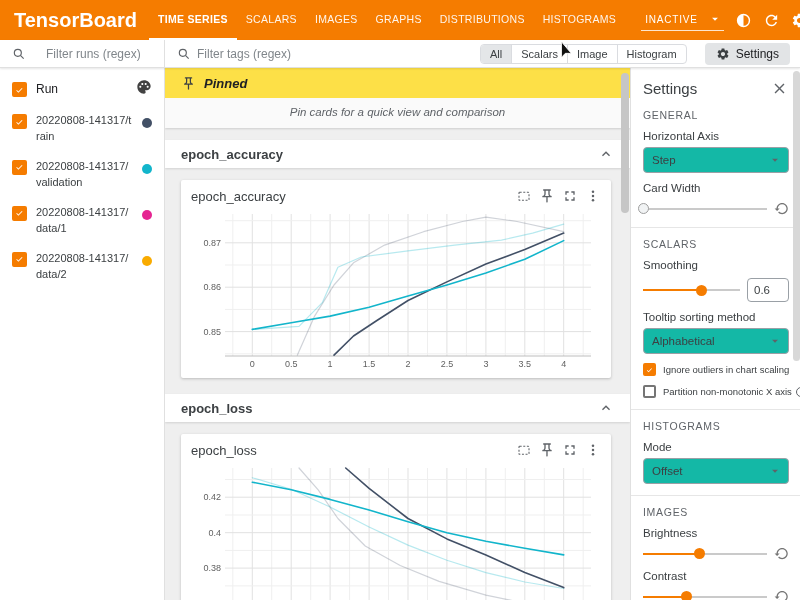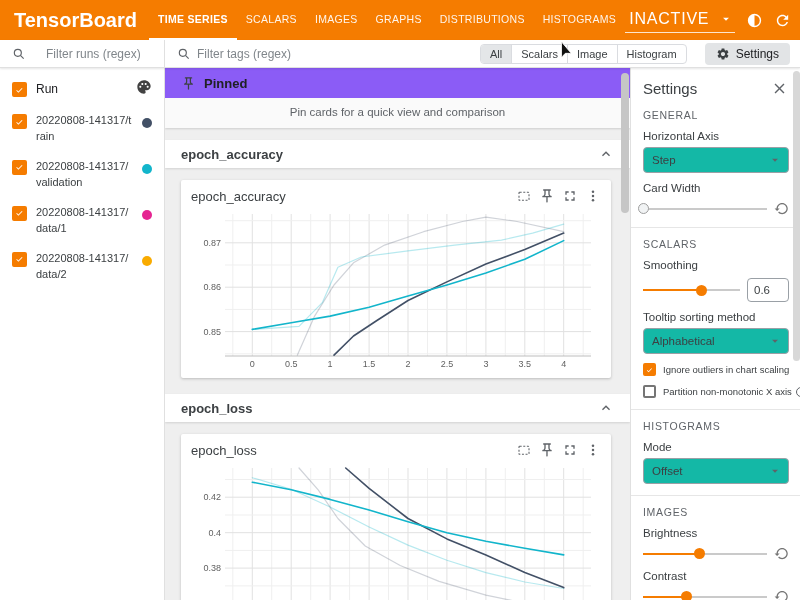--- a/index.html
+++ b/index.html
@@ -8,22 +8,22 @@
   .app { width:800px; height:600px; display:flex; flex-direction:column; position:relative; overflow:hidden; }
 
   
   .topbar { height:40px; flex:0 0 40px; background:#f57c00; display:flex; align-items:center; color:#fff; }
   .app-title { font-size:20px; font-weight:bold; padding:0 12px 0 14px; white-space:nowrap; }
   .tabs { display:flex; height:100%; }
   .tab { display:flex; align-items:center; padding:16px 9px; font-size:10.5px; letter-spacing:.3px;
          color:rgba(255,255,255,.92); border-bottom:2px solid transparent; cursor:pointer; white-space:nowrap; }
   .tab.active { border-bottom-color:#fff; color:#fff; font-weight:bold; }
   .topbar-right { margin-left:auto; display:flex; align-items:center; gap:11px; padding-right:12px; }
-  .reload-select { display:flex; align-items:center; gap:10px; font-size:16px; letter-spacing:.8px;
-                   border-bottom:1px solid rgba(255,255,255,.8); padding:3px 2px 4px 4px; cursor:pointer; }
+  .reload-select { display:flex; align-items:center; gap:10px; font-size:10px; letter-spacing:.8px;
+                   border-bottom:1px solid rgba(255,255,255,.8); padding:3px 2px 4px 4px; cursor:pointer;margin-left:16px; }
   .hicon { width:17px; height:17px; display:block; cursor:pointer; }
 
   
   .filterbar { height:28px; flex:0 0 28px; display:flex; background:#fff; border-bottom:1px solid #e0e0e0;
                box-shadow:0 1px 2px rgba(0,0,0,.10); position:relative; z-index:2; }
   .filter-runs-cell { width:165px; flex:0 0 165px; display:flex; align-items:center; gap:20px;
                       padding:0 8px 0 12px; border-right:1px solid #e0e0e0; }
   .filter-tags-cell { flex:1; display:flex; align-items:center; gap:6px; padding:0 10px 0 12px; }
   .ficon { width:14px; height:14px; flex:0 0 14px; }
   .filter-input { border:none; outline:none; font-size:12px; color:#3c4043; width:110px; background:transparent;
@@ -50,21 +50,21 @@
   .run-label { flex:1; font-size:11px; color:#3c4043; line-height:1.45; word-break:break-all; }
   .run-dot { width:10px; height:10px; border-radius:50%; margin-top:5px; flex:0 0 10px; }
   .cb { width:15px; height:15px; flex:0 0 15px; border:2px solid #757575; border-radius:2px;
         display:flex; align-items:center; justify-content:center; background:#fff; cursor:pointer; margin-top:1px; }
   .cb svg { display:none; width:12px; height:12px; }
   .cb.checked { background:#f57c00; border-color:#f57c00; }
   .cb.checked svg { display:block; }
 
   
   .content { flex:1; background:#efefef; position:relative; overflow:hidden; min-width:0; }
-  .pinned-block { background:#8b5cf6; box-shadow:0 1px 2px rgba(0,0,0,.14); }
+  .pinned-block { background:#fde047; box-shadow:0 1px 2px rgba(0,0,0,.14);font-style:italic; }
   .pinned-bar { display:flex; align-items:center; gap:8px; height:30px; padding:0 16px; }
   .pinned-title { font-size:13px; font-weight:bold; color:#202124; }
   .pinned-hint { background:#fafafa; text-align:center; font-size:11.5px; color:#5f6368; padding:8px 0 10px; }
   .gap { height:12px; }
   .section-header { background:#fff; box-shadow:0 1px 2px rgba(0,0,0,.12); height:28px; display:flex;
                     align-items:center; padding:0 16px; cursor:pointer; }
   .section-title { font-size:13px; font-weight:bold; color:#3c4043; }
   .chev { margin-left:auto; width:16px; height:16px; }
   .section-body { padding:12px 0 16px 16px; }
   .card { width:430px; background:#fff; border-radius:2px; box-shadow:0 1px 3px rgba(0,0,0,.22); padding:8px 10px 6px; }

